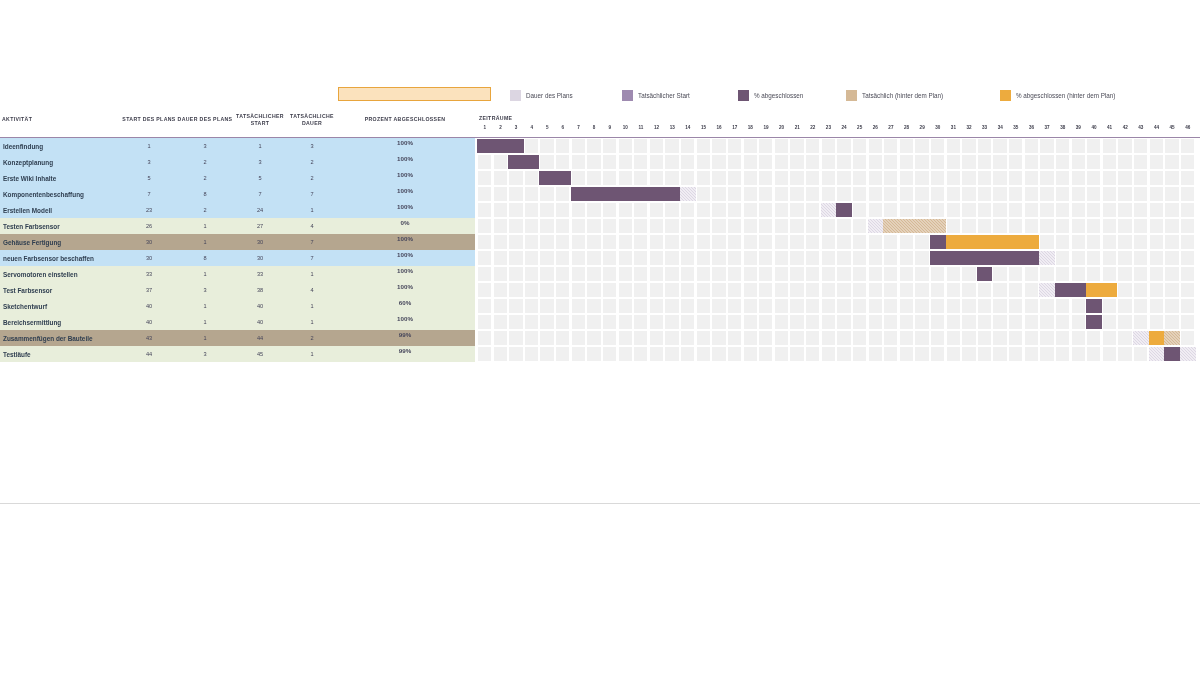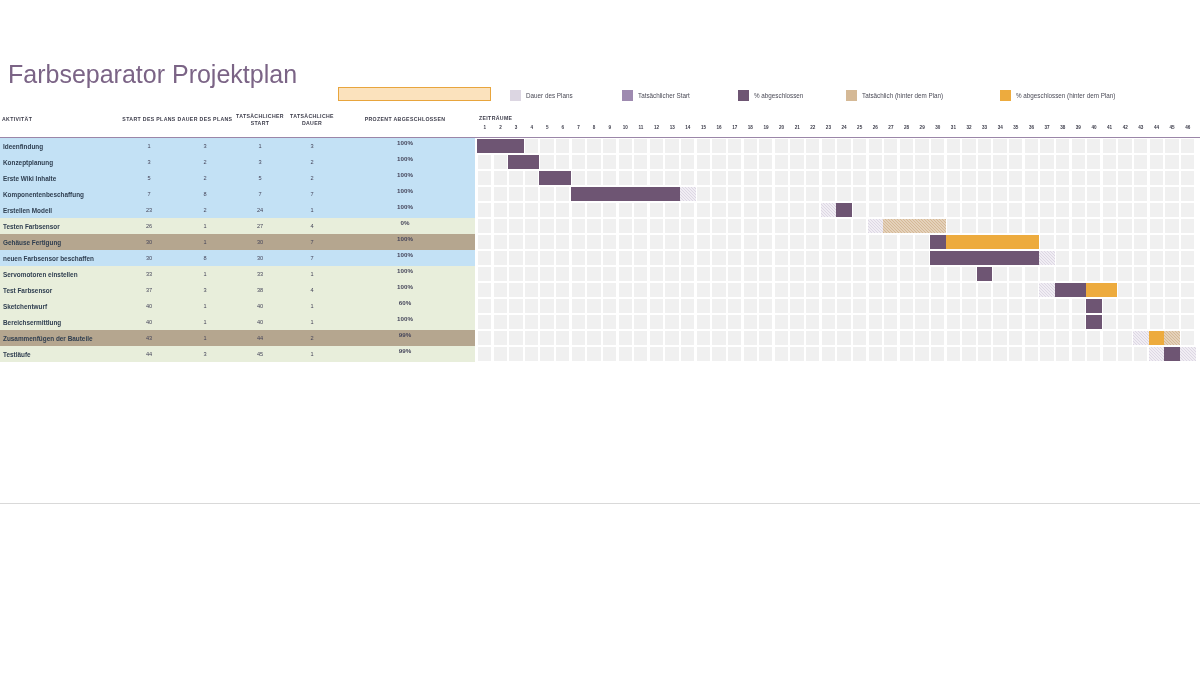--- a/index.html
+++ b/index.html
@@ -163,21 +163,20 @@
     left: 0; top: 503px;
     width: 1200px;
     border-top: 1px solid #d9d9d9;
   }
 </style>
 </head>
 <body>
 
 <div id="page">
 
-  <div id="title">Farbseparator Projektplan</div>
 
   <div id="orange-bar"></div>
 
   <div id="legend">
       <div class="legend-item" style="left: 0px;">
         <span class="legend-swatch" style="background: rgb(220, 214, 226);"></span>
         <span class="legend-label">Dauer des Plans</span>
       </div>
       <div class="legend-item" style="left: 112px;">
         <span class="legend-swatch" style="background: rgb(158, 138, 176);"></span>

